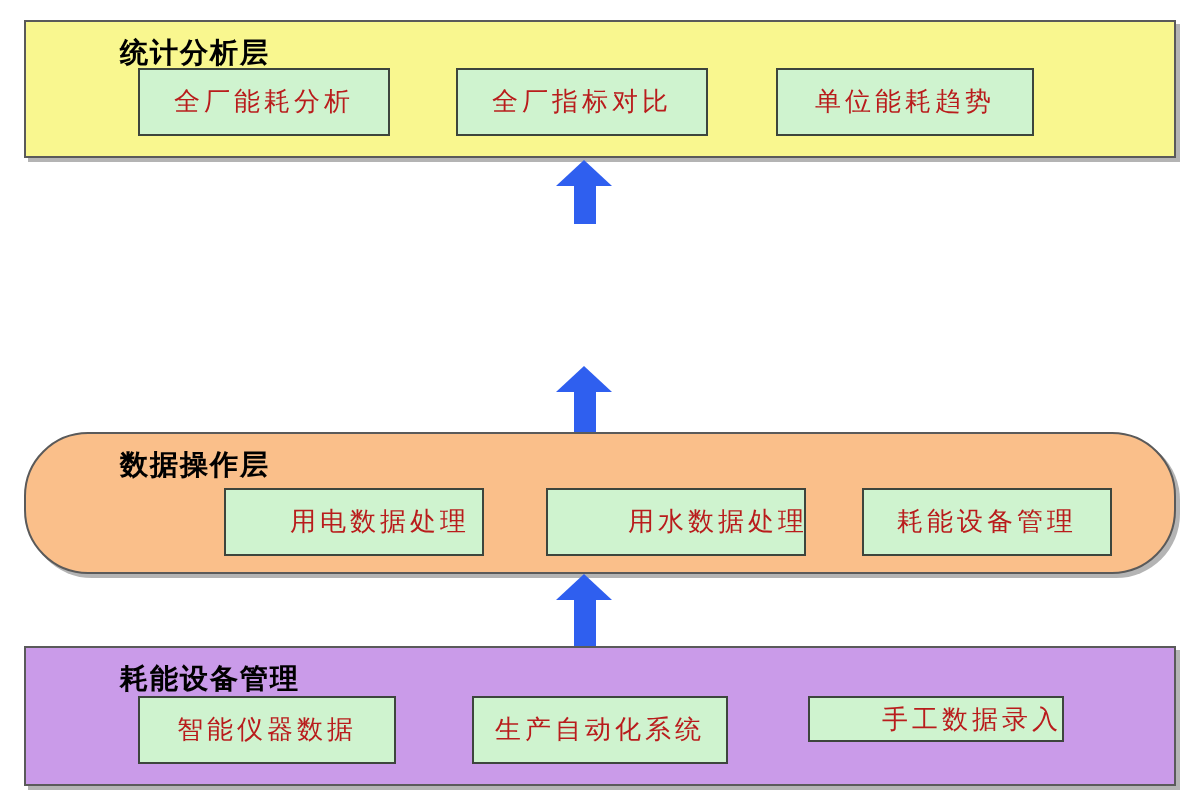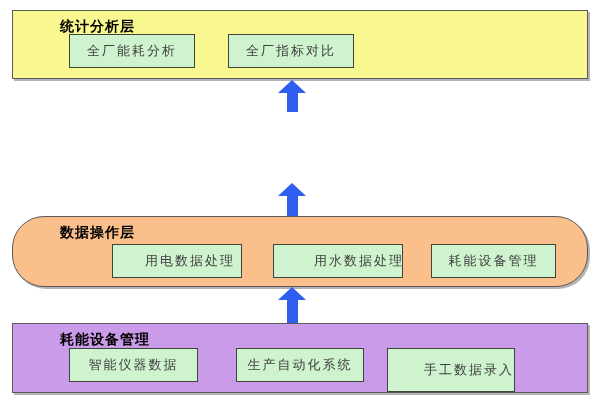--- a/index.html
+++ b/index.html
@@ -36,21 +36,21 @@
   }
   .node {
     position: absolute;
     background: #cff3cf;
     border: 1px solid #3d453d;
     box-sizing: border-box;
     display: flex;
     align-items: center;
     justify-content: center;
     font-size: 13px;
-    color: #404040;
+    color: #b91c1c;
     letter-spacing: 2px;
     white-space: nowrap;
   }
   .arrow {
     position: absolute;
     width: 28px;
     display: flex;
     flex-direction: column;
     align-items: center;
   }
@@ -69,20 +69,21 @@
 </style>
 </head>
 <body>
 
 <div class="canvas">
 
   <div class="layer" style="top: 10px; height: 69px; background-color: rgb(249, 247, 143);">
     <div class="layer-title">统计分析层</div>
     <div class="node" style="left:56px;top:23px;width:126px;height:34px;">全厂能耗分析</div>
     <div class="node" style="left:215px;top:23px;width:126px;height:34px;">全厂指标对比</div>
+    <div class="node" style="left:375px;top:23px;width:129px;height:34px;">单位能耗趋势</div>
   </div>
 
   <div class="arrow" style="left:278px;top:80px;height:32px;">
     <div class="arrow-head" style="border-bottom-color: rgb(47, 95, 239);"></div>
     <div class="arrow-stem" style="background-color: rgb(47, 95, 239);"></div>
   </div>
 
 
   <div class="arrow" style="left:278px;top:183px;height:33px;">
     <div class="arrow-head" style="border-bottom-color: rgb(47, 95, 239);"></div>
@@ -98,16 +99,16 @@
 
   <div class="arrow" style="left:278px;top:287px;height:36px;">
     <div class="arrow-head" style="border-bottom-color: rgb(47, 95, 239);"></div>
     <div class="arrow-stem" style="background-color: rgb(47, 95, 239);"></div>
   </div>
 
   <div class="layer" style="top: 323px; height: 70px; background-color: rgb(202, 155, 233);">
     <div class="layer-title">耗能设备管理</div>
     <div class="node" style="left:56px;top:24px;width:129px;height:34px;">智能仪器数据</div>
     <div class="node" style="left:223px;top:24px;width:128px;height:34px;">生产自动化系统</div>
-    <div class="node" style="left:374px;top:24px;width:128px;height:44px;padding-left:36px;">手工数据录入</div>
+    <div class="node" style="left:391px;top:24px;width:128px;height:23px;padding-left:36px;">手工数据录入</div>
   </div>
 
 </div>
 
 </body></html>

